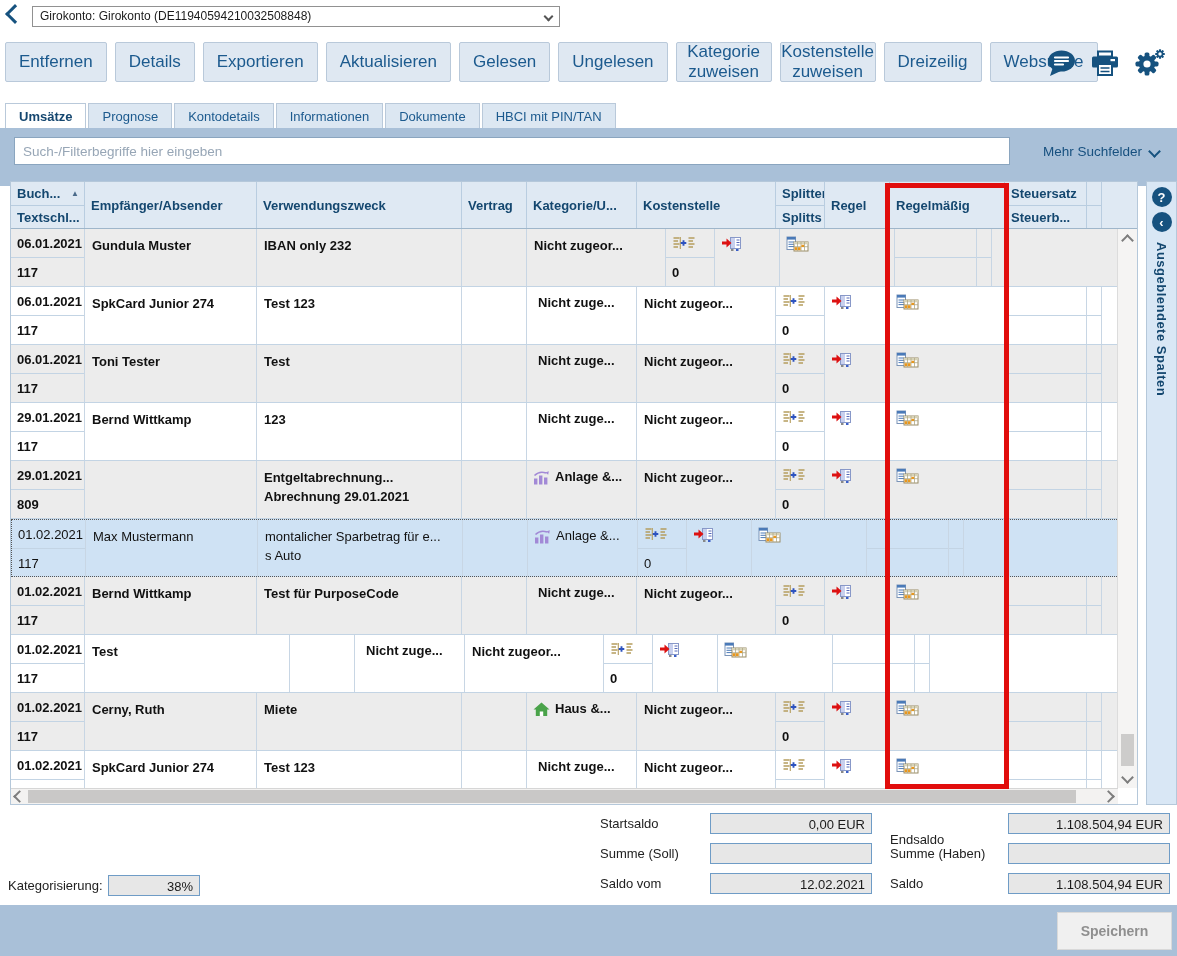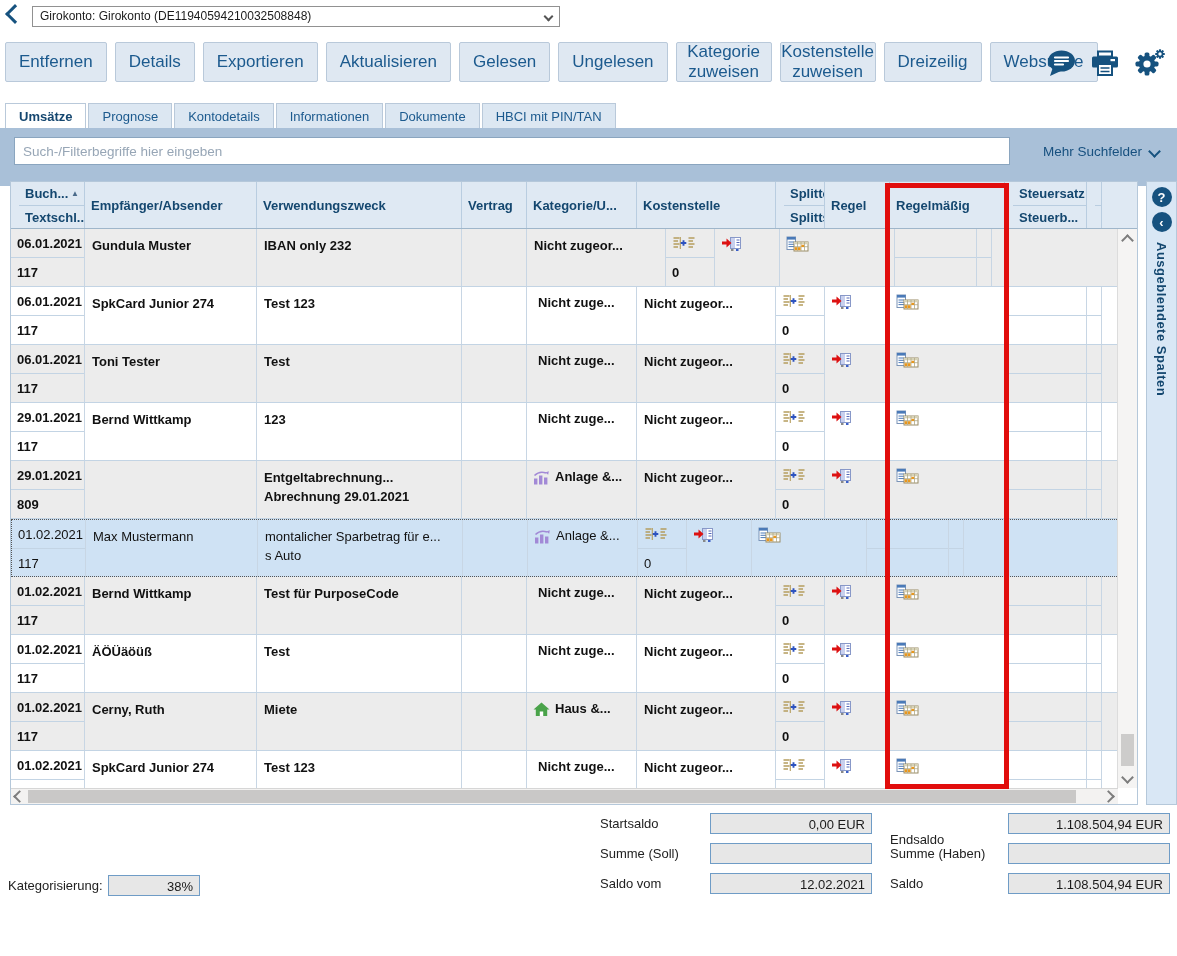--- a/index.html
+++ b/index.html
@@ -41,21 +41,21 @@
     font-size:13.5px;padding:0 8px;color:#333;font-family:inherit;}
   .search::placeholder{color:#97a6b6;}
   .more{position:absolute;right:18px;top:16px;color:#17507f;font-size:13.5px;display:flex;
     gap:8px;align-items:center;cursor:pointer;}
   
   .tablewrap{position:absolute;left:10px;top:181px;width:1128px;height:624px;border:1px solid #b5c8da;
     background:#fff;overflow:hidden;box-sizing:border-box;}
   .thead{display:flex;height:47px;background:var(--header-bg);border-bottom:1px solid #9fb6ca;box-sizing:border-box;}
   .hcell{border-right:1px solid #b9cde0;box-sizing:border-box;color:#14476f;font-weight:bold;font-size:13px;
     display:flex;align-items:center;padding-left:6px;overflow:hidden;white-space:nowrap;cursor:pointer;}
-  .hcell.stack{flex-direction:column;align-items:stretch;padding-left:8px;}
+  .hcell.stack{flex-direction:column;align-items:stretch;padding-left:0;}
   .hcell.stack .sub{height:22px;display:flex;align-items:center;padding-left:6px;}
   .hcell.stack .sub.top{height:24px;border-bottom:1px solid #b9cde0;box-sizing:border-box;}
   .sort{margin-left:auto;margin-right:5px;font-size:8px;color:#4a6a8a;}
   .c0{width:74px}.c1{width:172px}.c2{width:205px}.c3{width:65px}.c4{width:110px}.c5{width:139px}
   .c6{width:49px}.c7{width:65px}.c8{width:115px}.c9{width:82px}.c10{width:15px}
   .filler{width:35px;border-right:none;}
   .tbody{height:577px;overflow:hidden;}
   .trow{display:flex;height:58px;box-sizing:border-box;border-bottom:1px solid #c3d4e4;background:#fff;
     font-weight:bold;color:#111;font-size:13px;cursor:pointer;}
   .trow.alt{background:var(--row-alt);}
@@ -622,21 +622,20 @@
      <div class="cell c10 stack">
             <div class="sub top"></div>
             <div class="sub"></div>
           </div>
         </div>
         <div class="trow">
           <div class="cell c0 stack">
        <div class="sub top">01.02.2021</div>
        <div class="sub">117</div>
      </div>
-     <div class="cell c1 txt">ÄÖÜäöüß</div>
      <div class="cell c2 purpose">
             <div>Test</div>
           </div>
      <div class="cell c3"></div>
      <div class="cell c4 cat">
             <span></span>
             <span>Nicht zuge...</span>
           </div>
      <div class="cell c5 txt">Nicht zugeor...</div>
      <div class="cell c6 stack">
@@ -830,14 +829,17 @@
     <span class="sfield" style="left:710px;top:68px;width:162px">12.02.2021</span>
 
     <span class="slabel" style="left:890px;top:24px">Endsaldo</span>
     <span class="sfield" style="left:1008px;top:8px;width:162px">1.108.504,94 EUR</span>
     <span class="slabel" style="left:890px;top:38px">Summe (Haben)</span>
     <span class="sfield" style="left:1008px;top:38px;width:162px"></span>
     <span class="slabel" style="left:890px;top:68px">Saldo</span>
     <span class="sfield" style="left:1008px;top:68px;width:162px">1.108.504,94 EUR</span>
   </div>
 
+  <div class="bottombar">
+    <button class="save">Speichern</button>
+  </div>
 
 </div>
 
 </body></html>

